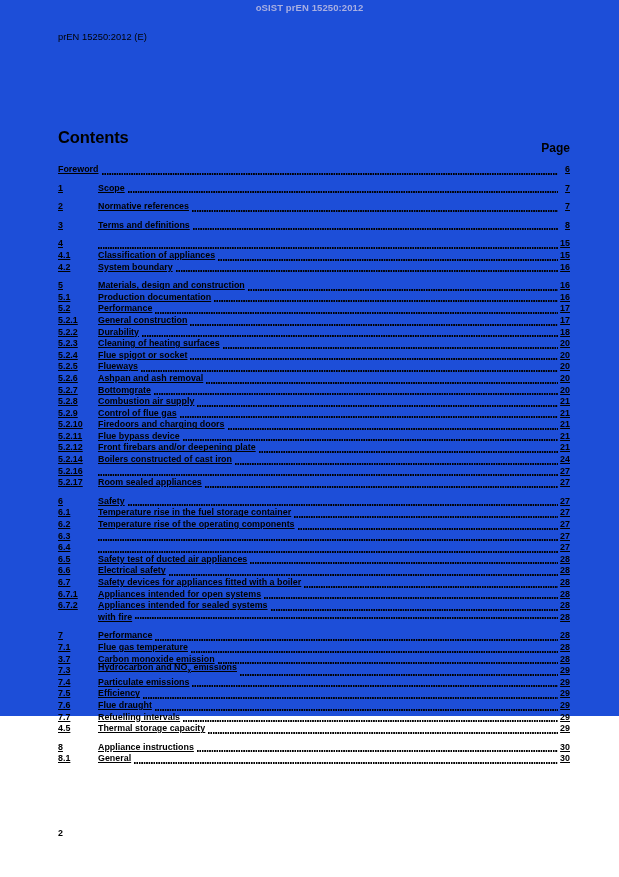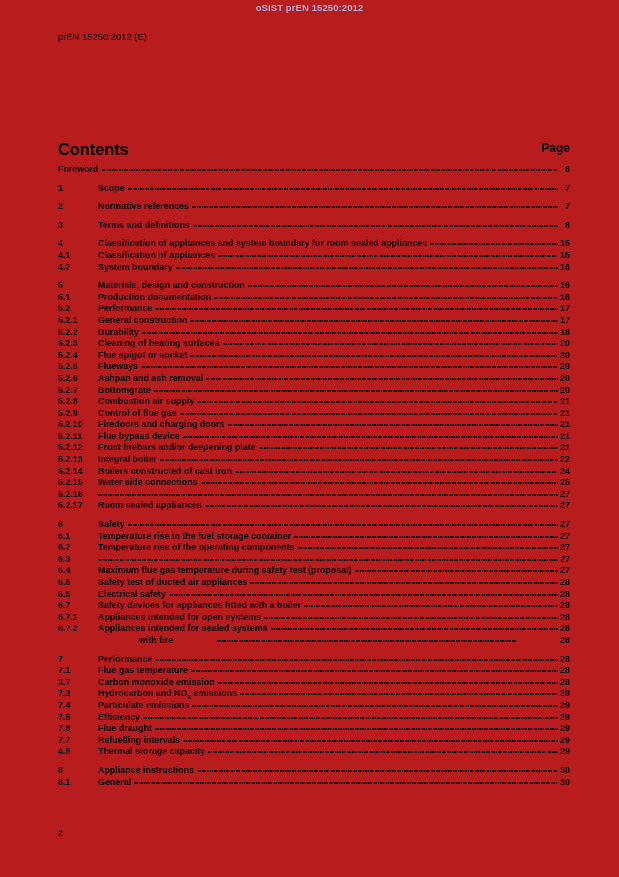--- a/index.html
+++ b/index.html
@@ -13,22 +13,22 @@
     position: relative;
     font-family: "Liberation Sans", sans-serif;
     color: #000000;
     overflow: hidden;
   }
 
   .page {
     position: absolute;
     left: 0; top: 0;
     width: 619px;
-    height: 877px;
-    background: #b91c1c;
+    height: 716px;
+    background: #1d4ed8;
   }
 
   
   .watermark {
     position: absolute;
     top: 2px;
     left: 0;
     width: 619px;
     text-align: center;
     font-size: 9.5px;
@@ -56,21 +56,20 @@
     width: 512px;
     height: 22px;
   }
   .contents-title {
     position: absolute;
     left: 0;
     top: 0;
     font-size: 16.5px;
     font-weight: bold;
     letter-spacing: -0.1px;
-    margin-top: 12px;
   }
   .page-label {
     position: absolute;
     right: 0;
     top: 6px;
     font-size: 12px;
     font-weight: bold;
     color: #000;
     margin-top: 7px;
   }
@@ -78,27 +77,28 @@
   
   .toc {
     position: absolute;
     top: 164px;
     left: 58px;
     width: 512px;
   }
 
   .toc-entry {
     display: flex;
-    align-items: flex-start;
+    align-items: flex-end;
     font-size: 8.9px;
     font-weight: bold;
     line-height: 11.6px;
     height: 11.6px;
     letter-spacing: 0.01px;
     white-space: nowrap;
+    text-decoration: underline;
   }
   .toc-entry.gap-before {
     margin-top: 7px;
   }
   .toc-entry.two-line {
     height: auto;
     display: block;
     white-space: normal;
   }
 
@@ -148,21 +148,20 @@
     height: 11.6px;
   }
   .two-line .tl-line1 .title {
     white-space: nowrap;
   }
   .two-line .tl-line2 {
     display: flex;
     align-items: baseline;
     line-height: 11.6px;
     height: 11.6px;
-    gap: 41px;
   }
   .two-line .tl-line2 .num { width: 40px; }
 
   
   .footer-page {
     position: absolute;
     left: 58px;
     top: 828px;
     font-size: 8.9px;
     font-weight: bold;
@@ -202,21 +201,20 @@
         <span class="pg">7</span>
       </div>
       <div class="toc-entry gap-before">
         <span class="num">3</span>
         <span class="title">Terms and definitions</span>
         <span class="leader"></span>
         <span class="pg">8</span>
       </div>
       <div class="toc-entry gap-before">
         <span class="num">4</span>
-        <span class="title">Classification of appliances and system boundary for room sealed appliances</span>
         <span class="leader"></span>
         <span class="pg">15</span>
       </div>
       <div class="toc-entry">
         <span class="num">4.1</span>
         <span class="title">Classification of appliances</span>
         <span class="leader"></span>
         <span class="pg">15</span>
       </div>
       <div class="toc-entry">
@@ -309,38 +307,26 @@
         <span class="leader"></span>
         <span class="pg">21</span>
       </div>
       <div class="toc-entry">
         <span class="num">5.2.12</span>
         <span class="title">Front firebars and/or deepening plate</span>
         <span class="leader"></span>
         <span class="pg">21</span>
       </div>
       <div class="toc-entry">
-        <span class="num">5.2.13</span>
-        <span class="title">Integral boiler</span>
-        <span class="leader"></span>
-        <span class="pg">22</span>
-      </div>
-      <div class="toc-entry">
         <span class="num">5.2.14</span>
         <span class="title">Boilers constructed of cast iron</span>
         <span class="leader"></span>
         <span class="pg">24</span>
       </div>
       <div class="toc-entry">
-        <span class="num">5.2.15</span>
-        <span class="title">Water side connections</span>
-        <span class="leader"></span>
-        <span class="pg">25</span>
-      </div>
-      <div class="toc-entry">
         <span class="num">5.2.16</span>
         <span class="leader"></span>
         <span class="pg">27</span>
       </div>
       <div class="toc-entry">
         <span class="num">5.2.17</span>
         <span class="title">Room sealed appliances</span>
         <span class="leader"></span>
         <span class="pg">27</span>
       </div>
@@ -362,21 +348,20 @@
         <span class="leader"></span>
         <span class="pg">27</span>
       </div>
       <div class="toc-entry">
         <span class="num">6.3</span>
         <span class="leader"></span>
         <span class="pg">27</span>
       </div>
       <div class="toc-entry">
         <span class="num">6.4</span>
-        <span class="title">Maximum flue gas temperature during safety test (proposal)</span>
         <span class="leader"></span>
         <span class="pg">27</span>
       </div>
       <div class="toc-entry">
         <span class="num">6.5</span>
         <span class="title">Safety test of ducted air appliances</span>
         <span class="leader"></span>
         <span class="pg">28</span>
       </div>
       <div class="toc-entry">

